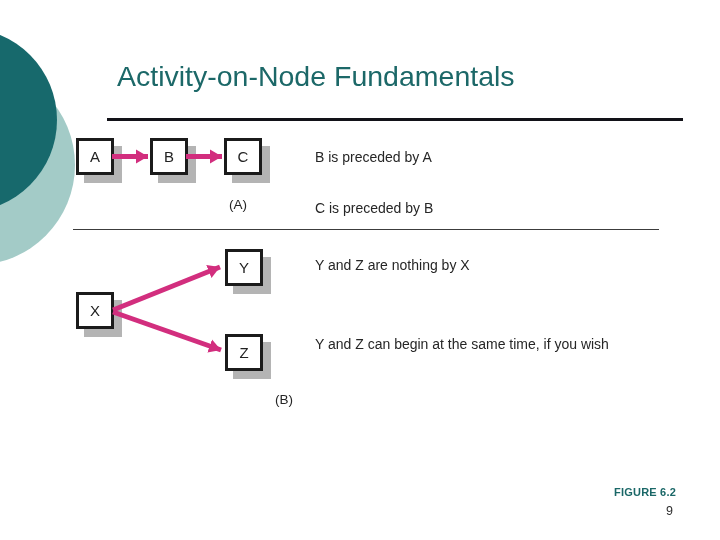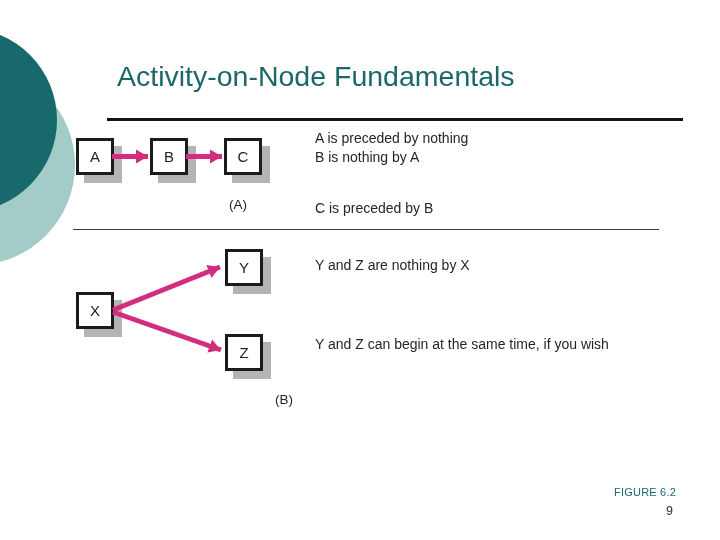--- a/index.html
+++ b/index.html
@@ -70,21 +70,21 @@
   .label-a { left: 229px; top: 197px; }
   .label-b { left: 275px; top: 392px; }
 
   .divider {
     position: absolute; left: 73px; top: 229px;
     width: 586px; height: 1px; background: #3c3c3c; z-index: 4;
   }
 
   .figure-caption {
     position: absolute; right: 44px; top: 486px;
-    font-size: 11px; font-weight: normal; color: #1a6767;
+    font-size: 11px; font-weight: bold; color: #1a6767;
     letter-spacing: 0.2px; z-index: 3;
   }
   .page-number {
     position: absolute; right: 47px; top: 504px;
     font-size: 12.5px; color: #2f2f2f; z-index: 3;
   }
 </style>
 </head>
 <body>
 
@@ -93,22 +93,21 @@
   <div class="circle circle-light"></div>
   <div class="circle circle-dark"></div>
 
   <h1 class="title">Activity-on-Node Fundamentals</h1>
   <div class="title-rule"></div>
 
   <div class="node node-a">A</div>
   <div class="node node-b">B</div>
   <div class="node node-c">C</div>
 
-  <div class="note note-a1">A is preceded by nothing</div>
-  <div class="note note-a2">B is nothing by A</div>
+  <div class="note note-a2">B is preceded by A</div>
   <div class="note note-a3">C is preceded by B</div>
 
   <div class="section-label label-a">(A)</div>
 
   <div class="divider"></div>
 
   <div class="node node-x">X</div>
   <div class="node node-y">Y</div>
   <div class="node node-z">Z</div>
 

